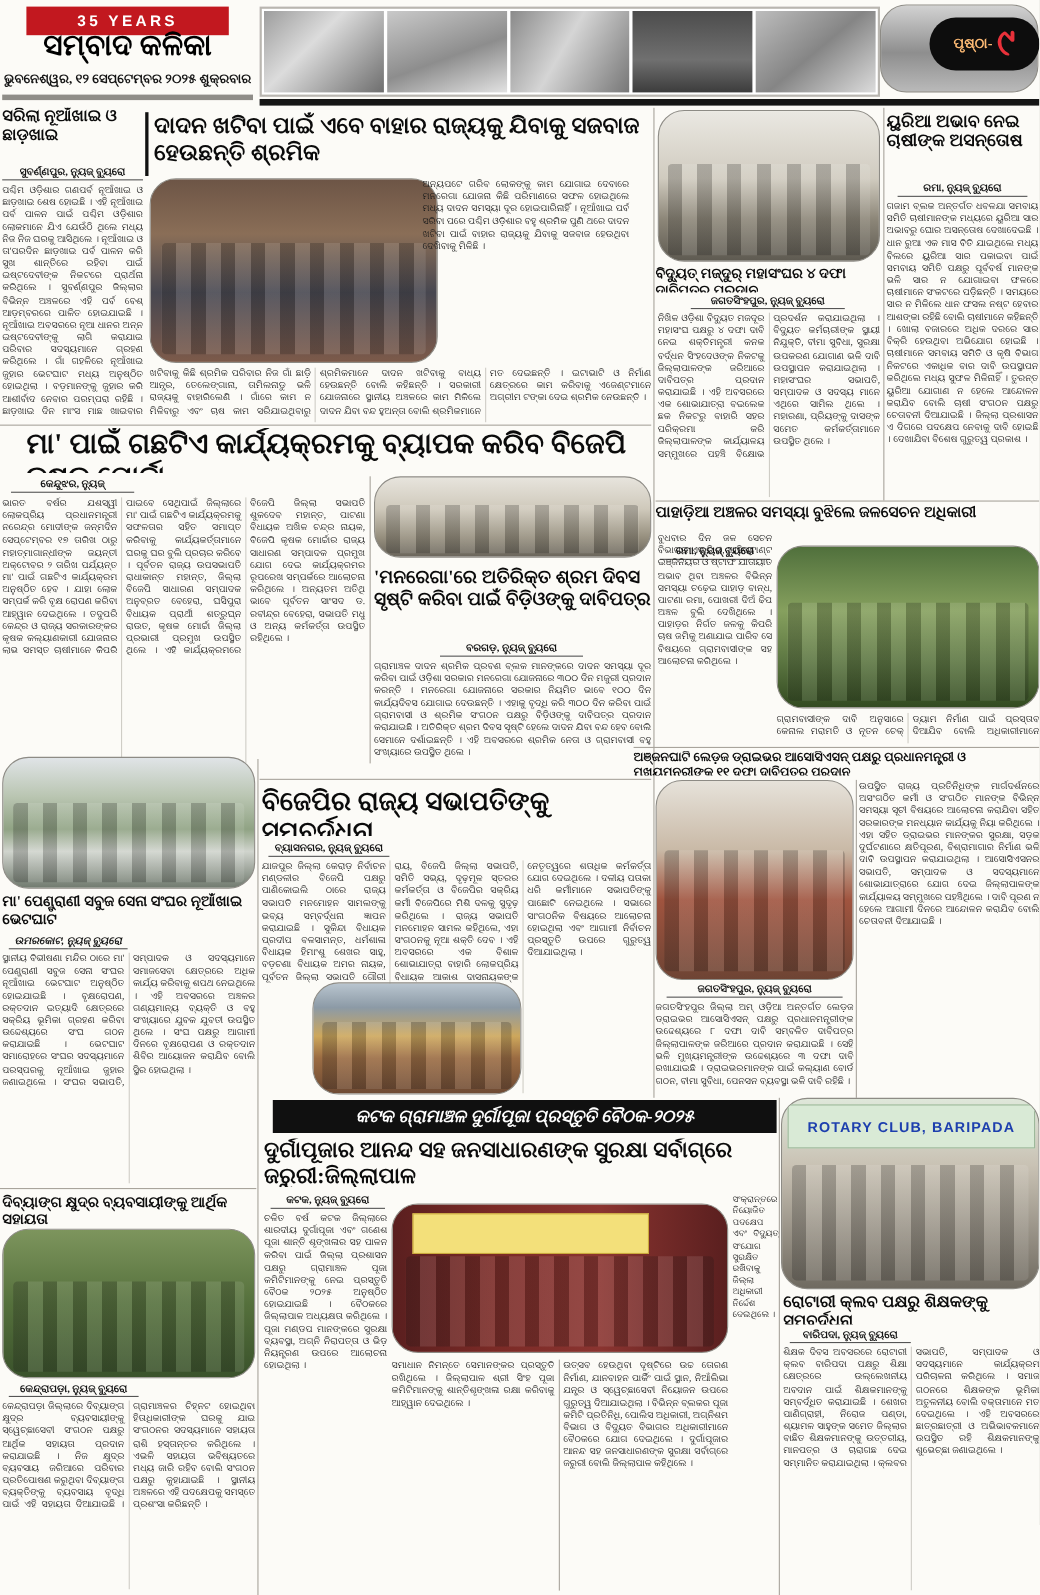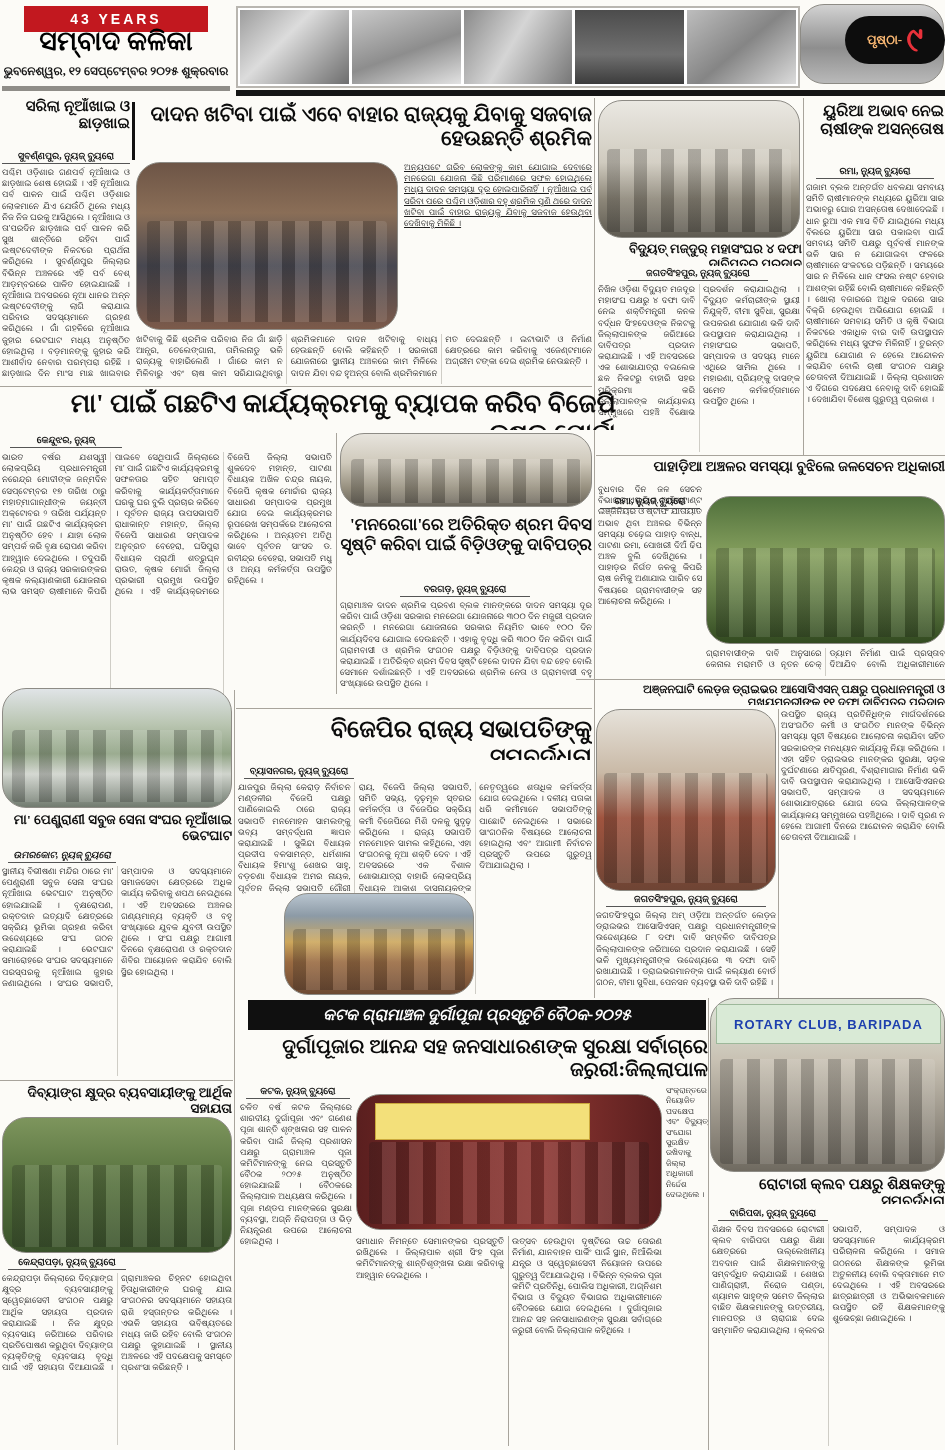--- a/index.html
+++ b/index.html
@@ -1,19 +1,19 @@
 <!DOCTYPE html>
 <html><head>
 <meta charset="utf-8">
 <style>
   html,body{margin:0;padding:0;background:#e9e7e1;}
   .page{position:relative;width:945px;height:1450px;margin:0 auto;background:#fcfbf7;
         font-family:"Liberation Serif","DejaVu Serif",serif;color:#141414;overflow:hidden;}
   .abs{position:absolute;}
-  .hl{font-weight:bold;color:#0b0b0b;text-align:right;line-height:1.15;overflow:hidden;}
+  .hl{font-weight:bold;color:#0b0b0b;text-align:left;line-height:1.15;overflow:hidden;}
   .byline{font-weight:bold;font-size:9.5px;text-align:center;border-bottom:1px solid #555;
           padding-bottom:1px;overflow:hidden;white-space:nowrap;}
   .bodytxt{font-size:8.6px;line-height:1.3;text-align:justify;overflow:hidden;color:#1c1c1c;
            word-break:break-word;}
   .c2{column-count:2;column-gap:8px;column-rule:1px solid #cfcdc6;}
   .c3{column-count:3;column-gap:8px;column-rule:1px solid #cfcdc6;}
   .ph{border:1px solid #8d8b85;box-sizing:border-box;background:#cfcac2;overflow:hidden;}
   .ph.people::after{content:"";position:absolute;inset:35% 4% 4% 4%;
      background:repeating-linear-gradient(90deg,rgba(20,20,20,.22) 0 13px,rgba(255,255,255,.10) 13px 27px);
      border-radius:4px;}
@@ -48,21 +48,21 @@
            display:flex;align-items:center;justify-content:center;font-family:"Liberation Sans",sans-serif;
            font-weight:bold;font-size:13px;color:#1d3fae;letter-spacing:1px;white-space:nowrap;overflow:hidden;}
 </style>
 </head>
 <body>
 
 <div class="page">
 
   <div class="abs" style="left:0;top:0;width:232px;height:92px;">
     <div class="ribbon">
-      <span>43 YEARS</span>
+      <span>35 YEARS</span>
     </div>
     <div class="logo">ସମ୍ବାଦ କଳିକା</div>
     <div class="dateline">ଭୁବନେଶ୍ୱର, ୧୨ ସେପ୍ଟେମ୍ବର ୨୦୨୫ ଶୁକ୍ରବାର</div>
     <div class="graybar"></div>
   </div>
 
   <div class="strip">
     <div></div>
     <div style="background:linear-gradient(160deg,#c9c9c9,#8d8d8d 55%,#e2e2e2);"></div>
     <div style="background:linear-gradient(120deg,#8a8a8a,#d5d5d5 45%,#777);"></div>
@@ -79,21 +79,21 @@
 
   <div class="abs" style="left:2px;top:98px;width:128px;height:288px;">
     <div class="hl" style="font-size:15px;height:50px;">ସରିଲା ନୂଆଁଖାଇ ଓ ଛାଡ଼ଖାଇ</div>
     <div class="byline" style="margin-top:3px;">ସୁବର୍ଣ୍ଣପୁର, ନ୍ୟୁଜ୍ ବ୍ୟୁରୋ</div>
     <div class="bodytxt" style="margin-top:3px;height:214px;">ପଶ୍ଚିମ ଓଡ଼ିଶାର ଗଣପର୍ବ ନୂଆଁଖାଇ ଓ ଛାଡ଼ଖାଇ ଶେଷ ହୋଇଛି । ଏହି ନୂଆଁଖାଇ ପର୍ବ ପାଳନ ପାଇଁ ପଶ୍ଚିମ ଓଡ଼ିଶାର ଲୋକମାନେ ଯିଏ ଯେଉଁଠି ଥିଲେ ମଧ୍ୟ ନିଜ ନିଜ ଘରକୁ ଆସିଥିଲେ । ନୂଆଁଖାଇ ଓ ତା'ପରଦିନ ଛାଡ଼ଖାଇ ପର୍ବ ପାଳନ କରି ସୁଖ ଶାନ୍ତିରେ ରହିବା ପାଇଁ ଇଷ୍ଟଦେବୀଙ୍କ ନିକଟରେ ପ୍ରାର୍ଥନା କରିଥିଲେ । ସୁବର୍ଣ୍ଣପୁର ଜିଲ୍ଲାର ବିଭିନ୍ନ ଅଞ୍ଚଳରେ ଏହି ପର୍ବ ବେଶ୍ ଆଡ଼ମ୍ବରରେ ପାଳିତ ହୋଇଯାଇଛି । ନୂଆଁଖାଇ ଅବସରରେ ନୂଆ ଧାନର ଅନ୍ନ ଇଷ୍ଟଦେବୀଙ୍କୁ ଲାଗି କରାଯାଇ ପରିବାର ସଦସ୍ୟମାନେ ଗ୍ରହଣ କରିଥିଲେ । ଗାଁ ଗହଳିରେ ନୂଆଁଖାଇ ଜୁହାର ଭେଟଘାଟ ମଧ୍ୟ ଅନୁଷ୍ଠିତ ହୋଇଥିଲା । ବଡ଼ମାନଙ୍କୁ ଜୁହାର କରି ଆଶୀର୍ବାଦ ନେବାର ପରମ୍ପରା ରହିଛି । ଛାଡ଼ଖାଇ ଦିନ ମାଂସ ମାଛ ଖାଇବାର ପରମ୍ପରା ପାଳନ କରାଯାଇଥିଲା ।</div>
   </div>
   <div class="abs" style="left:132px;top:102px;width:3px;height:58px;background:#111;"></div>
 
   <div class="abs hl" style="left:140px;top:102px;width:452px;height:56px;font-size:21px;">ଦାଦନ ଖଟିବା ପାଇଁ ଏବେ ବାହାର ରାଜ୍ୟକୁ ଯିବାକୁ ସଜବାଜ ହେଉଛନ୍ତି ଶ୍ରମିକ</div>
   <div class="ph people" style="left:136px;top:162px;width:262px;height:168px;background:linear-gradient(180deg,#6d5546 0%,#8a6e57 30%,#474750 62%,#7c5a4a 100%);"></div>
-  <div class="abs bodytxt" style="left:404px;top:162px;width:188px;height:168px;text-decoration:underline;">ଅନ୍ୟପଟେ ଗରିବ ଲୋକଙ୍କୁ କାମ ଯୋଗାଇ ଦେବାରେ ମନରେଗା ଯୋଜନା କିଛି ପରିମାଣରେ ସଫଳ ହୋଇଥିଲେ ମଧ୍ୟ ଦାଦନ ସମସ୍ୟା ଦୂର ହୋଇପାରିନାହିଁ । ନୂଆଁଖାଇ ପର୍ବ ସରିବା ପରେ ପଶ୍ଚିମ ଓଡ଼ିଶାର ବହୁ ଶ୍ରମିକ ପୁଣି ଥରେ ଦାଦନ ଖଟିବା ପାଇଁ ବାହାର ରାଜ୍ୟକୁ ଯିବାକୁ ସଜବାଜ ହେଉଥିବା ଦେଖିବାକୁ ମିଳିଛି ।</div>
+  <div class="abs bodytxt" style="left:384px;top:162px;width:188px;height:168px;">ଅନ୍ୟପଟେ ଗରିବ ଲୋକଙ୍କୁ କାମ ଯୋଗାଇ ଦେବାରେ ମନରେଗା ଯୋଜନା କିଛି ପରିମାଣରେ ସଫଳ ହୋଇଥିଲେ ମଧ୍ୟ ଦାଦନ ସମସ୍ୟା ଦୂର ହୋଇପାରିନାହିଁ । ନୂଆଁଖାଇ ପର୍ବ ସରିବା ପରେ ପଶ୍ଚିମ ଓଡ଼ିଶାର ବହୁ ଶ୍ରମିକ ପୁଣି ଥରେ ଦାଦନ ଖଟିବା ପାଇଁ ବାହାର ରାଜ୍ୟକୁ ଯିବାକୁ ସଜବାଜ ହେଉଥିବା ଦେଖିବାକୁ ମିଳିଛି ।</div>
   <div class="abs bodytxt c3" style="left:136px;top:334px;width:456px;height:50px;">ଖଟିବାକୁ କିଛି ଶ୍ରମିକ ପରିବାର ନିଜ ଗାଁ ଛାଡ଼ି ଆନ୍ଧ୍ର, ତେଲେଙ୍ଗାନା, ତାମିଲନାଡୁ ଭଳି ରାଜ୍ୟକୁ ବାହାରିଲେଣି । ଗାଁରେ କାମ ନ ମିଳିବାରୁ ଏବଂ ଚାଷ କାମ ସରିଯାଇଥିବାରୁ ଶ୍ରମିକମାନେ ଦାଦନ ଖଟିବାକୁ ବାଧ୍ୟ ହେଉଛନ୍ତି ବୋଲି କହିଛନ୍ତି । ସରକାରୀ ଯୋଜନାରେ ସ୍ଥାନୀୟ ଅଞ୍ଚଳରେ କାମ ମିଳିଲେ ଦାଦନ ଯିବା ବନ୍ଦ ହୁଅନ୍ତା ବୋଲି ଶ୍ରମିକମାନେ ମତ ଦେଇଛନ୍ତି । ଇଟାଭାଟି ଓ ନିର୍ମାଣ କ୍ଷେତ୍ରରେ କାମ କରିବାକୁ ଏଜେଣ୍ଟମାନେ ଅଗ୍ରୀମ ଟଙ୍କା ଦେଇ ଶ୍ରମିକ ନେଉଛନ୍ତି ।</div>
 
   <div class="vline" style="left:594px;top:98px;height:900px;"></div>
 
   <div class="ph people" style="left:598px;top:100px;width:202px;height:138px;background:linear-gradient(180deg,#eae8e2 0%,#d0cbbf 45%,#8d8779 72%,#5e5a51 100%);"></div>
   <div class="abs hl" style="left:596px;top:242px;width:206px;height:24px;font-size:13px;">ବିଦ୍ୟୁତ୍ ମଜ୍‌ଦୁର୍ ମହାସଂଘର ୪ ଦଫା ଦାବିପତ୍ର ପ୍ରଦାନ</div>
   <div class="byline abs" style="left:628px;top:268px;width:140px;">ଜଗତସିଂହପୁର, ନ୍ୟୁଜ୍ ବ୍ୟୁରୋ</div>
   <div class="abs bodytxt c2" style="left:598px;top:284px;width:202px;height:168px;">ନିଖିଳ ଓଡ଼ିଶା ବିଦ୍ୟୁତ ମଜଦୂର ମହାସଂଘ ପକ୍ଷରୁ ୪ ଦଫା ଦାବି ନେଇ ଶକ୍ତିମନ୍ତ୍ରୀ କନକ ବର୍ଦ୍ଧନ ସିଂହଦେଓଙ୍କ ନିକଟକୁ ଜିଲ୍ଲାପାଳଙ୍କ ଜରିଆରେ ଦାବିପତ୍ର ପ୍ରଦାନ କରାଯାଇଛି । ଏହି ଅବସରରେ ଏକ ଶୋଭାଯାତ୍ରା ବଇଲେକ ଛକ ନିକଟରୁ ବାହାରି ସହର ପରିକ୍ରମା କରି ଜିଲ୍ଲାପାଳଙ୍କ କାର୍ଯ୍ୟାଳୟ ସମ୍ମୁଖରେ ପହଞ୍ଚି ବିକ୍ଷୋଭ ପ୍ରଦର୍ଶନ କରାଯାଇଥିଲା । ବିଦ୍ୟୁତ କର୍ମଚାରୀଙ୍କ ସ୍ଥାୟୀ ନିଯୁକ୍ତି, ବୀମା ସୁବିଧା, ସୁରକ୍ଷା ଉପକରଣ ଯୋଗାଣ ଭଳି ଦାବି ଉପସ୍ଥାପନ କରାଯାଇଥିଲା । ମହାସଂଘର ସଭାପତି, ସମ୍ପାଦକ ଓ ସଦସ୍ୟ ମାନେ ଏଥିରେ ସାମିଲ ଥିଲେ । ମହାରଣା, ପ୍ରିୟଙ୍କୁ ଦାସଙ୍କ ସମେତ କର୍ମକର୍ତ୍ତାମାନେ ଉପସ୍ଥିତ ଥିଲେ ।</div>
 
   <div class="vline" style="left:803px;top:98px;height:357px;"></div>

